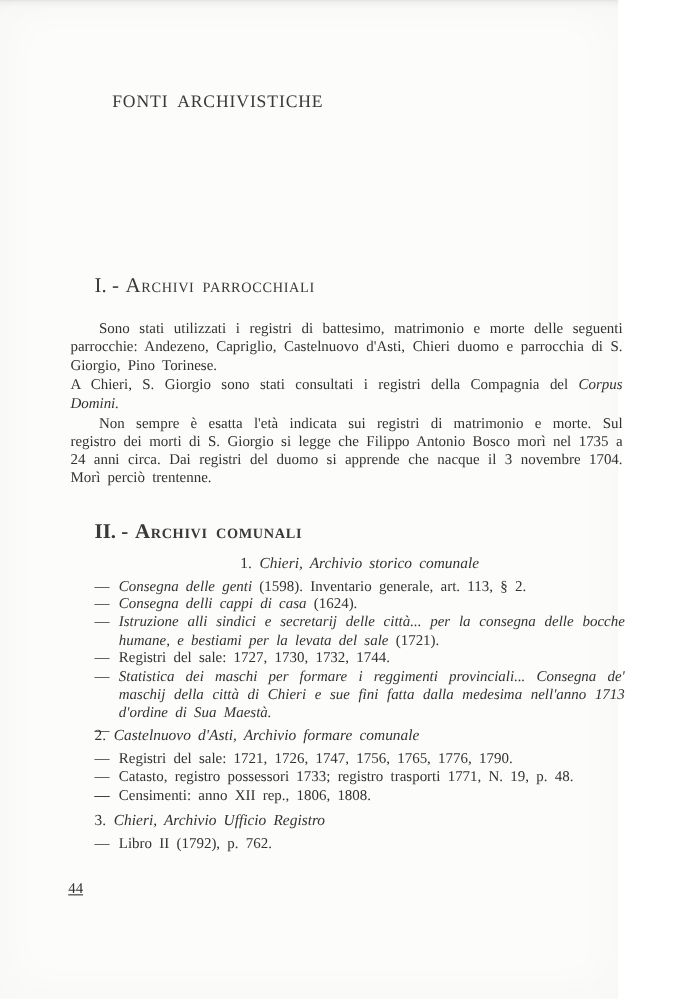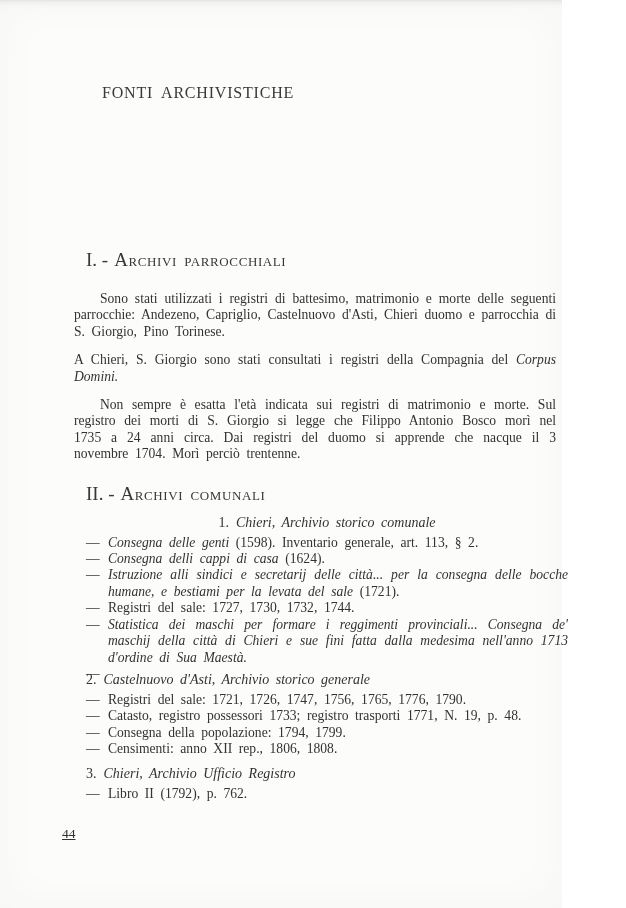--- a/index.html
+++ b/index.html
@@ -35,29 +35,29 @@
     color: #3a3938;
   }
   .sec-heading {
     margin: 0 0 0 24px;
     font-size: 19px;
     font-weight: normal;
     line-height: 17px;
     color: #3a3938;
   }
   .h1-pos { margin-top: 149px; }
-  .h2-pos { margin-top: 22px; }
+  .h2-pos { margin-top: 32px; font-weight: bold; }
   .sec-num { margin-right: 6px; }
   .smallcaps {
     font-variant: small-caps;
     letter-spacing: 0.6px;
     word-spacing: 2px;
   }
   .par {
-    margin: 12px;
+    margin: 2px;
     font-size: 13.6px;
     line-height: 16.4px;
     text-align: justify;
     word-spacing: 3.2px;
   }
   .indent { text-indent: 26px; }
   .p-after-h1 { margin-top: 23px; }
   .it { font-style: italic; }
   .subheading {
     margin: 0 0 0 24px;
@@ -113,26 +113,26 @@
 
     <div class="items">
       <div class="item"><span class="dash">—</span><span class="it">Consegna delle genti</span><span> (1598). Inventario generale, art. 113, § 2.</span></div>
       <div class="item"><span class="dash">—</span><span class="it">Consegna delli cappi di casa</span><span> (1624).</span></div>
       <div class="item"><span class="dash">—</span><span class="it">Istruzione alli sindici e secretarij delle città... per la consegna delle bocche humane, e bestiami per la levata del sale</span><span> (1721).</span></div>
       <div class="item"><span class="dash">—</span><span class="it"></span><span>Registri del sale: 1727, 1730, 1732, 1744.</span></div>
       <div class="item"><span class="dash">—</span><span class="it">Statistica dei maschi per formare i reggimenti provinciali... Consegna de' maschij della città di Chieri e sue fini fatta dalla medesima nell'anno 1713 d'ordine di Sua Maestà.</span><span></span></div>
       <div class="item"><span class="dash">—</span><span class="it"></span></div>
     </div>
 
-    <h3 class="subheading sub2"><span class="sub-num">2.</span><span class="it">Castelnuovo d'Asti, Archivio storico generale</span></h3>
+    <h3 class="subheading sub2"><span class="sub-num">2.</span><span class="it">Castelnuovo d'Asti, Archivio formare comunale</span></h3>
 
     <div class="items">
       <div class="item"><span class="dash">—</span><span class="it"></span><span>Registri del sale: 1721, 1726, 1747, 1756, 1765, 1776, 1790.</span></div>
       <div class="item"><span class="dash">—</span><span class="it"></span><span>Catasto, registro possessori 1733; registro trasporti 1771, N. 19, p. 48.</span></div>
-      <div class="item"><span class="dash">—</span><span class="it"></span><span>Consegna della popolazione: 1794, 1799.</span></div>
+      <div class="item"><span class="dash">—</span><span class="it"></span></div>
       <div class="item"><span class="dash">—</span><span class="it"></span><span>Censimenti: anno XII rep., 1806, 1808.</span></div>
     </div>
 
     <h3 class="subheading sub3"><span class="sub-num">3.</span><span class="it">Chieri, Archivio Ufficio Registro</span></h3>
 
     <div class="items">
       <div class="item"><span class="dash">—</span><span class="it"></span><span>Libro II (1792), p. 762.</span></div>
     </div>
 
     <div class="pageno">44</div>

